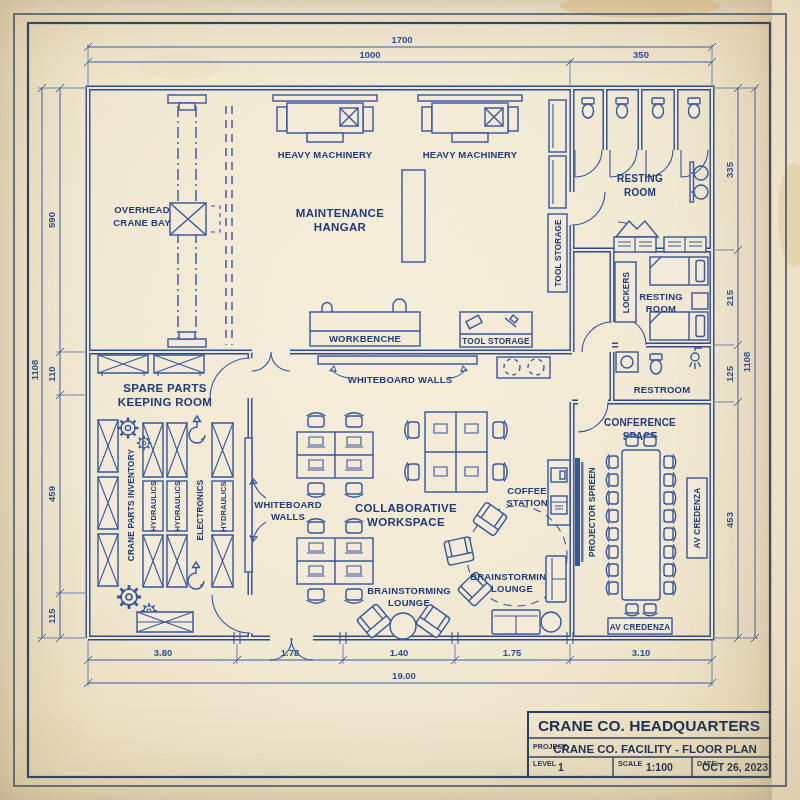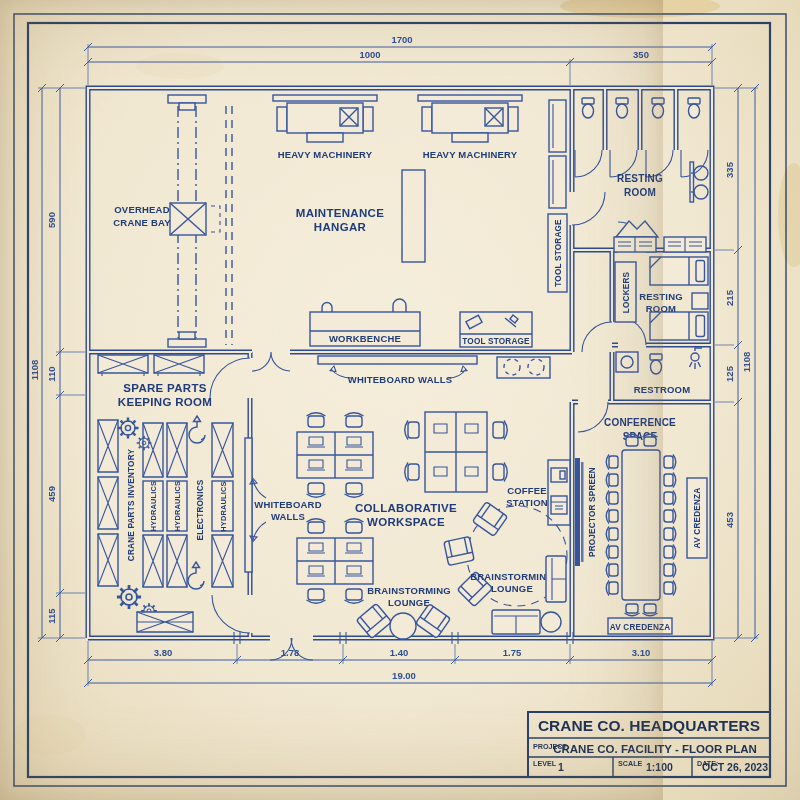--- a/index.html
+++ b/index.html
@@ -1,19 +1,19 @@
 <!DOCTYPE html>
 <html><head>
 <meta charset="utf-8">
 <style>
   html,body{margin:0;padding:0;}
   body{width:800px;height:800px;overflow:hidden;
     font-family:"Liberation Sans",sans-serif;
     background:radial-gradient(ellipse at 48% 42%, #f6efdc 0%, #f2e9d3 55%, #e9dcbd 85%, #ddcfae 100%);}
-  .sheet{position:relative;width:663px;height:800px;}
+  .sheet{position:relative;width:772px;height:800px;}
   .sheet:after{content:"";position:absolute;inset:0;
     box-shadow:inset 0 0 90px rgba(140,110,60,.28), inset 0 0 18px rgba(150,120,70,.18);pointer-events:none;}
   svg{position:absolute;inset:0;}
   svg text{fill:#1d3a7a;font-weight:bold;}
   .wall{stroke:#2b4a8e;stroke-width:5;fill:none;}
   .wallcore{stroke:#f3ead6;stroke-width:2.2;fill:none;}
   .thin{stroke:#35559e;stroke-width:1.4;fill:none;}
   .thin2{stroke:#35559e;stroke-width:1.1;fill:none;}
   .furn{stroke:#35559e;stroke-width:1.4;fill:#f4ecd9;}
   .dash{stroke-dasharray:8 6;}

